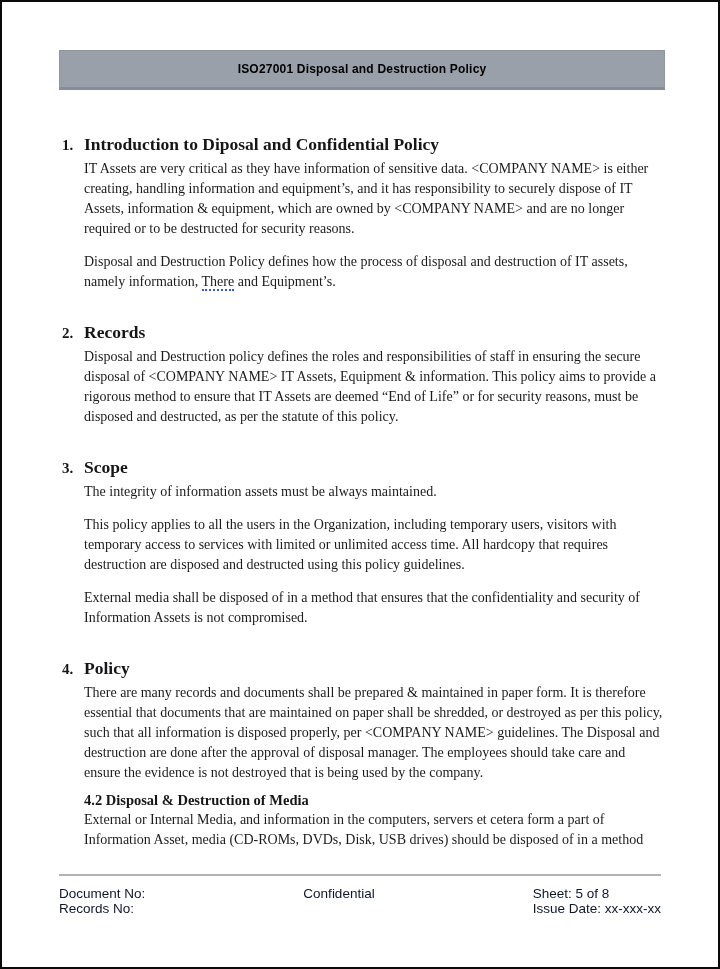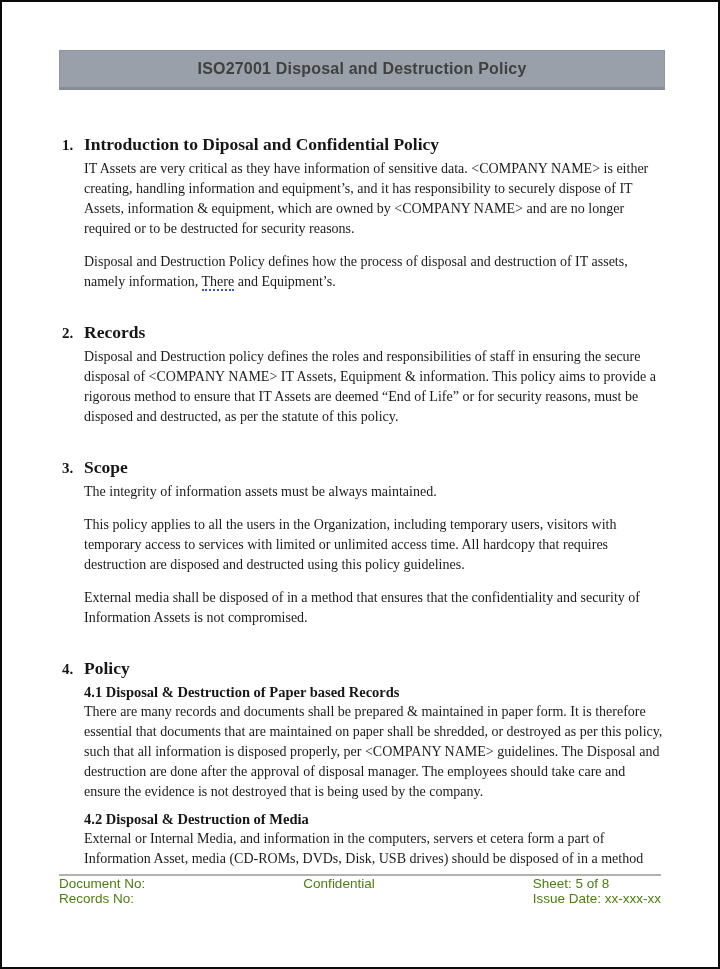--- a/index.html
+++ b/index.html
@@ -24,24 +24,24 @@
     height: 40px;
     box-sizing: border-box;
     background: #99a0aa;
     border: 1px solid #8f96a1;
     border-bottom: 3px solid #868d98;
     display: flex;
     align-items: center;
     justify-content: center;
   }
   .banner-title {
-    color: #404040;
+    color: #000000;
     font-family: "Liberation Sans", sans-serif;
     font-weight: 700;
-    font-size: 16px;
+    font-size: 12px;
     letter-spacing: 0.2px;
   }
 
   
   .content {
     position: absolute;
     left: 60px;
     top: 132px;
     width: 603px;
   }
@@ -83,24 +83,25 @@
     padding-bottom: 0px;
   }
 
   
   .footer {
     position: absolute;
     left: 57px;
     right: 57px;
     top: 872px;
     border-top: 2px solid #b2b2b2;
+    padding-top: 10px;
     font-family: "Liberation Sans", sans-serif;
     font-size: 13.5px;
     line-height: 15px;
-    color: #4d7c0f;
+    color: #0f172a;
     display: flex;
     justify-content: space-between;
     align-items: flex-start;
   }
   .footer-col { display: flex; flex-direction: column; }
   .footer-col.right { text-align: left; }
   .footer-col.center { text-align: left; }
 </style>
 </head>
 <body>
@@ -144,21 +145,20 @@
     </div>
   </section>
 
   <section class="section">
     <div class="sec-head">
       <span class="sec-num">4.</span>
       <span>Policy</span>
     </div>
     <div class="sec-body">
       <div class="sub-block">
-        <div class="subhead">4.1 Disposal &amp; Destruction of Paper based Records</div>
         <p>There are many records and documents shall be prepared &amp; maintained in paper form. It is therefore essential that documents that are maintained on paper shall be shredded, or destroyed as per this policy, such that all information is disposed properly, per &lt;COMPANY NAME&gt; guidelines. The Disposal and destruction are done after the approval of disposal manager. The employees should take care and ensure the evidence is not destroyed that is being used by the company.</p>
       </div>
       <div class="sub-block">
         <div class="subhead">4.2 Disposal &amp; Destruction of Media</div>
         <p>External or Internal Media, and information in the computers, servers et cetera form a part of Information Asset, media (CD-ROMs, DVDs, Disk, USB drives) should be disposed of in a method</p>
       </div>
     </div>
   </section>
 
 </main>

